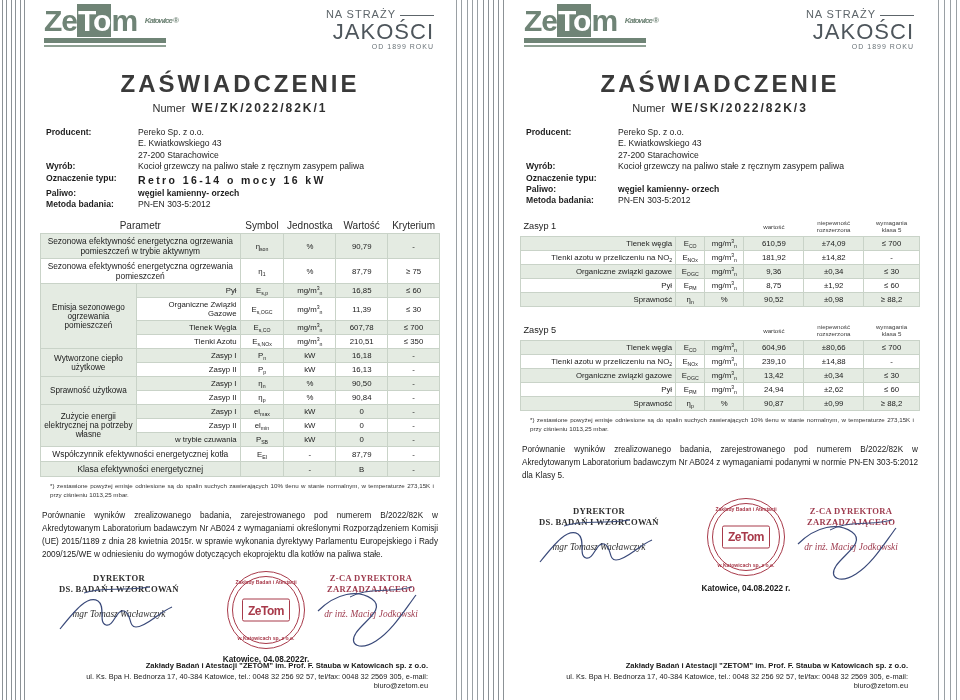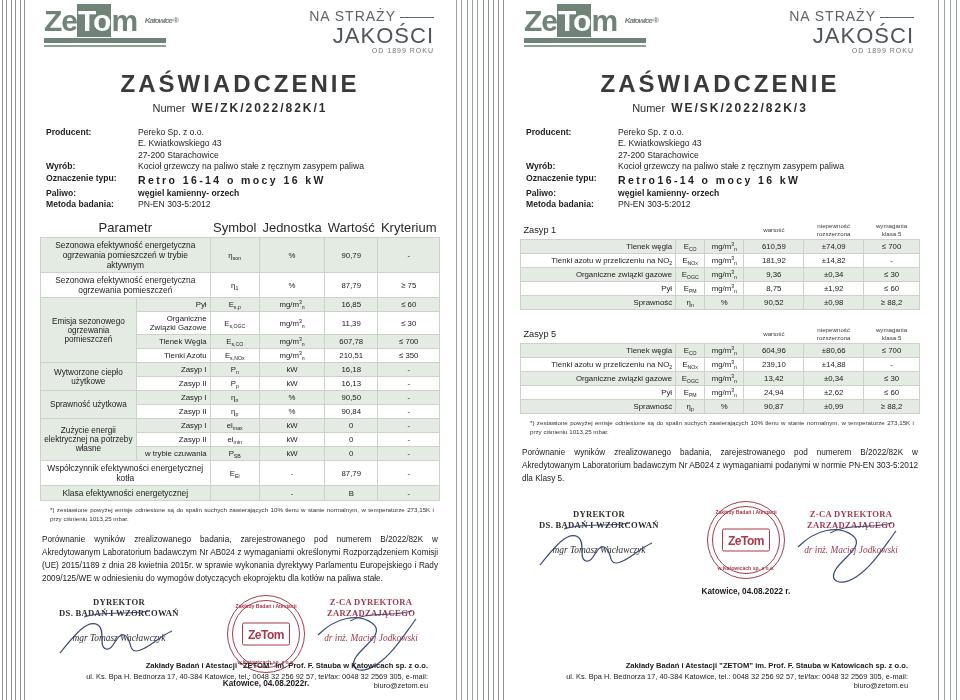--- a/index.html
+++ b/index.html
@@ -37,21 +37,21 @@
   }
   .logo .word .em { background:#6f8476; color:#fff; padding: 0 1px; }
   .logo .kat {
     position:absolute; right:-6px; top:0px; font-size:8px; font-style:italic;
     font-weight:bold; color:#6f8476;
   }
   .logo .bar { height:5px; background:#6f8476; margin-top:2px; width:122px; }
   .logo .bar2 { height:2px; background:#8ea093; margin-top:2px; width:122px; }
 
   .jakosci { position:absolute; right: 20px; top: 8px; text-align:right; color:#5d656a; }
-  .jakosci .l1 { font-size:14px; letter-spacing:1px; position:relative;margin-left:44px; }
+  .jakosci .l1 { font-size:11px; letter-spacing:1px; position:relative;margin-left:44px; }
   .jakosci .l1:after{ content:""; display:inline-block; width:34px; height:1px; background:#5d656a;
       vertical-align:middle; margin-left:4px;}
   .jakosci .l2 { font-size:22px; letter-spacing:1px; line-height:23px; color:#4e565c; }
   .jakosci .l3 { font-size:7px; letter-spacing:1px; color:#6a7378; }
 
   .title { text-align:center; font-size:24px; font-weight:bold; letter-spacing:3px;
            color:#3a3a3a; margin-top: 8px; }
   .subtitle { text-align:center; font-size:11px; margin-top:3px; color:#2f2f2f;}
   .subtitle .num { font-weight:bold; letter-spacing:2px; font-size:12px; margin-left:6px;}
 
@@ -62,21 +62,21 @@
   .meta .val { flex:1; }
   .meta .typ { font-weight:bold; letter-spacing:2.4px; font-size:10.5px; line-height:15px;}
   .meta .bold { font-weight:bold; }
 
   
   table { border-collapse: collapse; width: 100%; font-size:7.8px; color:#1b1b1b; }
   td, th { border: 1px solid #c9d3c8; padding: 2px 3px; vertical-align: middle; }
   .tbl-wrap { margin: 8px 14px 0 14px; }
   .g { background:#e4ebe2; }
   .w { background:#ffffff; }
-  th { background:#ffffff; border:none; font-weight:normal; font-size:13px; color:#2a2a2a; }
+  th { background:#ffffff; border:none; font-weight:normal; font-size:10px; color:#2a2a2a; }
   .c { text-align:center; }
   .r { text-align:right; }
   .l { text-align:left; }
   .rowlbl { text-align:center; font-size:8.2px; }
   .wide { text-align:center; font-size:8.4px; }
   sub { font-size:5.2px; vertical-align: baseline; position:relative; top:2px; }
   sup { font-size:5.2px; vertical-align: baseline; position:relative; top:-3px; }
 
   .note { font-size:6.2px; color:#333; margin:4px 20px 0 24px; line-height:9px; text-align:justify;}
 
@@ -400,21 +400,20 @@
           <div class="row">
             <div class="lbl"></div>
             <div class="val">27-200 Starachowice</div>
           </div>
           <div class="row">
             <div class="lbl">Wyrób:</div>
             <div class="val">Kocioł grzewczy na paliwo stałe z ręcznym zasypem paliwa</div>
           </div>
           <div class="row">
             <div class="lbl">Oznaczenie typu:</div>
-            <div class="val typ">Retro16-14 o mocy 16 kW</div>
           </div>
           <div class="row">
             <div class="lbl">Paliwo:</div>
             <div class="val bold">węgiel kamienny- orzech</div>
           </div>
           <div class="row">
             <div class="lbl">Metoda badania:</div>
             <div class="val">PN-EN 303-5:2012</div>
           </div>
         </div>

